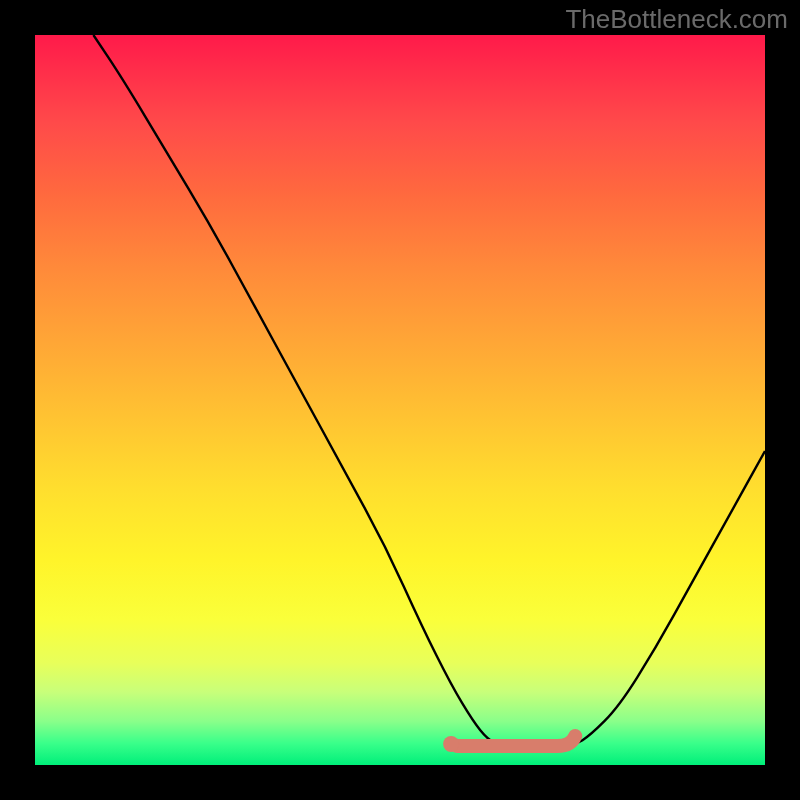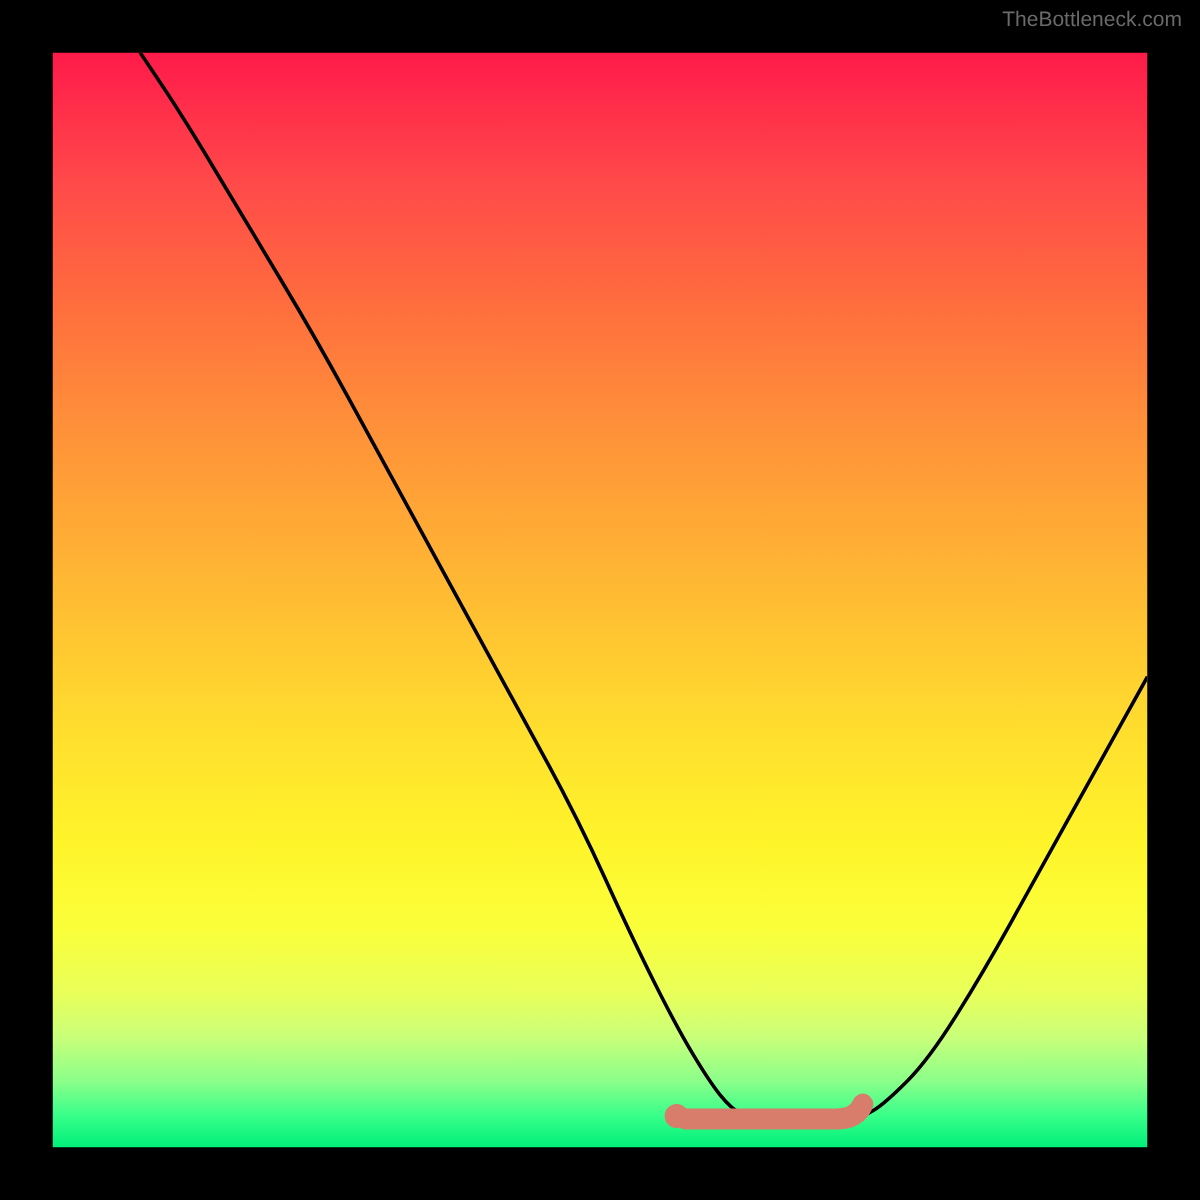--- a/index.html
+++ b/index.html
@@ -9,21 +9,21 @@
     height: 800px;
     background: #000;
     position: relative;
     font-family: Arial, sans-serif;
   }
   .watermark {
     position: absolute;
     top: 4px;
     right: 12px;
     color: #6a6a6a;
-    font-size: 14px;
+    font-size: 26px;
     font-weight: 500;
     z-index: 10;
   }
   .plot-area {
     position: absolute;
     left: 35px;
     top: 35px;
     width: 730px;
     height: 730px;
     overflow: hidden;

